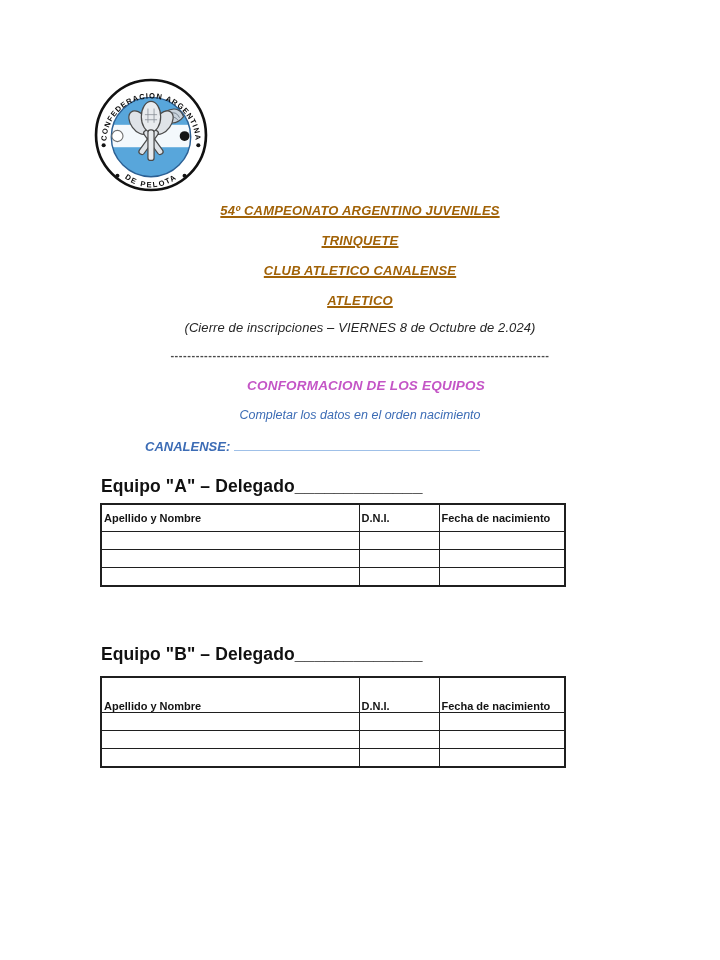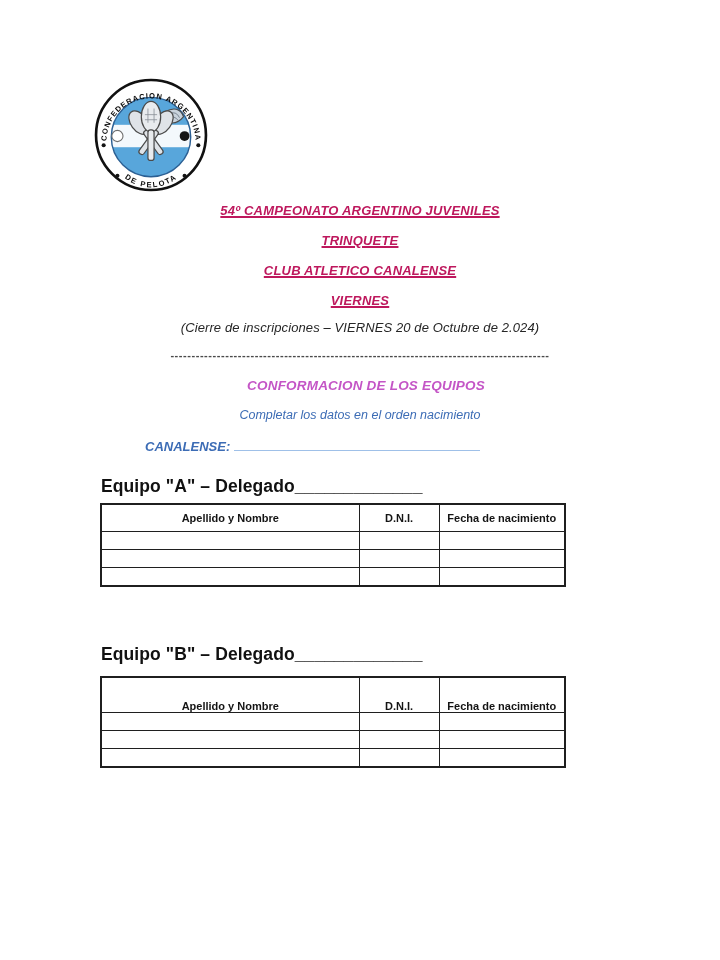--- a/index.html
+++ b/index.html
@@ -10,21 +10,21 @@
   }
   .page{position:absolute;inset:0;background:#fff;}
 
   .logo{position:absolute;left:94px;top:78px;width:114px;height:114px;}
 
   .center-line{position:absolute;left:0;right:0;text-align:center;}
 
   .doc-title{
     font-size:13px;font-weight:bold;font-style:italic;
     text-decoration:underline;text-decoration-thickness:1.5px;
-    letter-spacing:.2px;color:#be185d;
+    letter-spacing:.2px;color:#a16207;
   }
   .t1{top:203px;} .t2{top:233px;} .t3{top:263px;} .t4{top:293px;}
 
   .deadline{top:320px;font-size:13px;font-style:italic;color:#262626;letter-spacing:.1px;}
 
   .dashes{
     top:349px;font-size:11px;color:#4a4a4a;letter-spacing:.55px;
     white-space:nowrap;font-weight:bold;
   }
 
@@ -49,21 +49,21 @@
     position:absolute;left:100px;width:464px;border-collapse:collapse;
     table-layout:fixed;background:#fff;
   }
   .table-a{top:503px;}
   .table-b{top:676px;}
   table.roster, table.roster td, table.roster th{
     border:1px solid #1f1f1f;
   }
   table.roster{border:2px solid #1f1f1f;}
   table.roster th{
-    font-size:11px;font-weight:bold;text-align:center;color:#141414;
+    font-size:11px;font-weight:bold;text-align:left;color:#141414;
     padding:0 2px;
   }
   .table-a th{height:26px;vertical-align:middle;}
   .table-b th{height:34px;vertical-align:bottom;padding-bottom:3px;}
   table.roster td{height:17px;padding:0;}
   .col-name{width:258px;} .col-dni{width:80px;} .col-birth{width:126px;}
 </style>
 </head>
 <body>
 
@@ -117,23 +117,23 @@
       <textPath href="#arcTop" startOffset="50%" text-anchor="middle">CONFEDERACION ARGENTINA</textPath>
     </text>
     <text font-size="7.4" font-weight="bold" fill="#0b0b0b" letter-spacing="1.6" font-family="Liberation Sans, sans-serif">
       <textPath href="#arcBottom" startOffset="50%" text-anchor="middle">DE PELOTA</textPath>
     </text>
   </svg>
 
   <div class="center-line doc-title t1">54º CAMPEONATO ARGENTINO JUVENILES</div>
   <div class="center-line doc-title t3">CLUB ATLETICO CANALENSE</div>
   <div class="center-line doc-title t2">TRINQUETE</div>
-  <div class="center-line doc-title t4">VIERNES</div>
-
-  <div class="center-line deadline">(Cierre de inscripciones –  VIERNES 20 de Octubre de 2.024)</div>
+  <div class="center-line doc-title t4">ATLETICO</div>
+
+  <div class="center-line deadline">(Cierre de inscripciones –  VIERNES 8 de Octubre de 2.024)</div>
 
   <div class="center-line dashes">------------------------------------------------------------------------------------------</div>
 
   <div class="center-line section-title">CONFORMACION DE LOS EQUIPOS</div>
   <div class="center-line instruction">Completar los datos en el orden nacimiento</div>
 
   <div class="province-row">
     <span>CANALENSE:</span><span class="province-blank"></span>
   </div>
 

